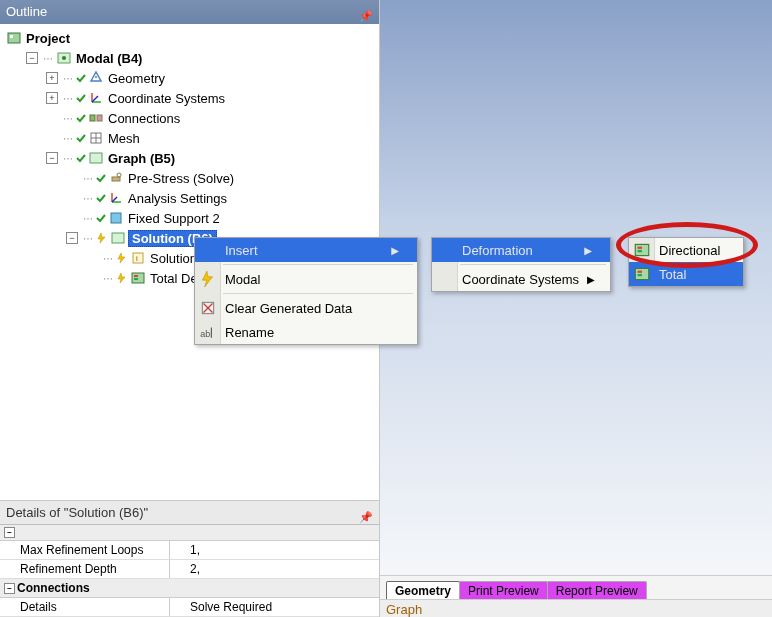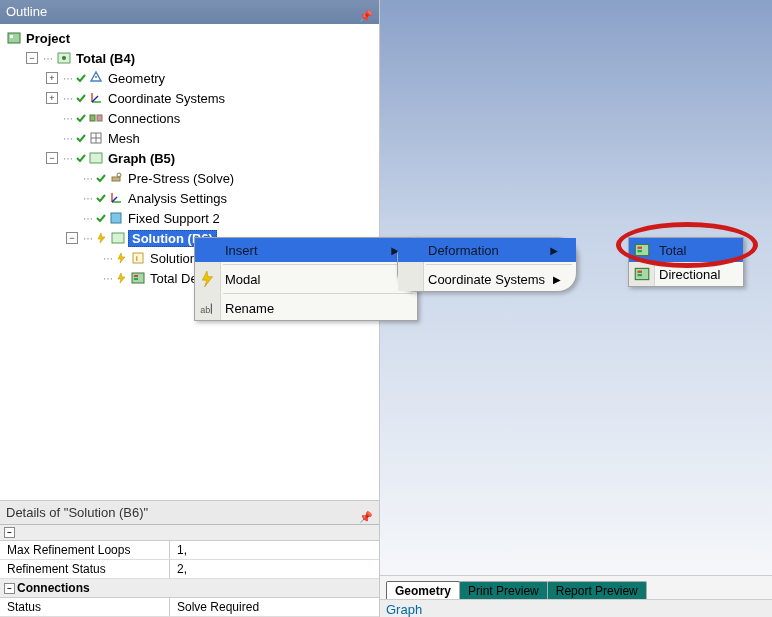--- a/index.html
+++ b/index.html
@@ -26,35 +26,35 @@
   .check-badge { width: 10px; height: 10px; display: inline-flex; align-items: center; justify-content: center; }
   .check-badge svg { width: 10px; height: 10px; }
   .bolt { width: 12px; height: 12px; }
 
   
   .details-title { background: #eaeaea; color: #333; height: 24px; line-height: 24px; padding: 0 6px; font-size: 13px; position: relative; border-top: 1px solid #c8c8c8; }
   .details-body { border-top: 1px solid #bdbdbd; font-size: 12px; background: #fff; }
   .group-header { background: #ededed; font-weight: 700; padding: 2px 4px; border-bottom: 1px solid #ccc; display: flex; align-items: center; gap: 2px; }
   .group-header .toggle { width: 11px; height: 11px; border: 1px solid #888; display: inline-flex; align-items: center; justify-content: center; font-size: 8px; background: #fff; }
   .prop-row { display: flex; border-bottom: 1px solid #ddd; }
-  .prop-cell { padding: 2px 7px; }
+  .prop-cell { padding: 2px 20px; }
   .prop-key { width: 170px; border-right: 1px solid #ccc; }
 
   
   .viewport { flex: 1; background: linear-gradient(#8aa1c8 0%, #c7d4e8 40%, #f5f7fa 100%); position: relative; }
   .tabs-right { height: 24px; background: #f4f4f4; display: flex; align-items: flex-end; gap: 0; padding-left: 6px; font-size: 12px; border-top: 1px solid #ccc; }
-  .tab { padding: 2px 8px 1px; border: 1px solid #aaa; border-bottom: none; background: #0f766e; margin-right: -1px; border-radius: 2px 2px 0 0; }
+  .tab { padding: 2px 8px 1px; border: 1px solid #aaa; border-bottom: none; background: #d946ef; margin-right: -1px; border-radius: 2px 2px 0 0; }
   .tab.active { font-weight: 700; border-color: #666; background: #fff; }
-  .graph-label { background: #eee; color: #0369a1; padding: 2px 6px; font-size: 13px; height: 18px; border-top: 1px solid #ccc; }
+  .graph-label { background: #eee; color: #a16207; padding: 2px 6px; font-size: 13px; height: 18px; border-top: 1px solid #ccc; }
 
   
   .menu { position: absolute; background: #f7f7f4; border: 1px solid #a4a4a4; box-shadow: 2px 2px 4px rgba(0,0,0,0.25); font-size: 13px; z-index: 100; }
   .menu .gutter { position: absolute; left: 0; top: 0; bottom: 0; width: 26px; background: #e9e9e4; border-right: 1px solid #d4d4d0; }
   .menu-item { position: relative; display: flex; align-items: center; height: 24px; padding: 0 18px 0 30px; white-space: nowrap; cursor: pointer; }
-  .menu-item:hover, .menu-item.hl { background: #2f6fdf; color: #0f172a; }
+  .menu-item:hover, .menu-item.hl { background: #2f6fdf; color: #e5e5e5; }
   .menu-item .mi-icon { position: absolute; left: 4px; width: 18px; height: 18px; display: flex; align-items: flex-end; justify-content: center; z-index: 2; }
   .menu-item .arrow { margin-left: auto; font-size: 10px; padding-left: 8px; }
   .menu-sep { height: 1px; background: #d4d4d0; margin: 2px 4px 2px 28px; }
 
   
   .annot { position: absolute; border: 5px solid #cf1a1a; border-radius: 50%; pointer-events: none; z-index: 300; }
 </style>
 </head>
 <body>
 
@@ -82,21 +82,21 @@
               <li>
                 <div class="node bold">
                   <span class="toggle">−</span>
                   <span class="dots">⋯</span>
                   <span class="icon">
                       <svg>
                         <rect x="2" y="3" width="12" height="10" fill="#d7f2d7" stroke="#5ba05b"></rect>
                         <circle cx="8" cy="8" r="2" fill="#3a7a3a"></circle>
                       </svg>
                     </span>
-                  <span class="label">Total (B4)</span>
+                  <span class="label">Modal (B4)</span>
                 </div>
                 <ul>
                   <li>
                       <div class="node">
                     <span class="toggle">+</span>
                     <span class="dots">⋯</span>
                     <span class="check-badge">
                           <svg>
                             <path d="M1 5 L4 8 L9 2" stroke="#2a9d2a" stroke-width="2" fill="none"></path>
                           </svg>
@@ -303,29 +303,29 @@
     </div>
     <div class="details-body">
       <div class="group-header">
         <span class="toggle">−</span>
       </div>
       <div class="prop-row">
         <div class="prop-cell prop-key">Max Refinement Loops</div>
         <div class="prop-cell">1,</div>
       </div>
       <div class="prop-row">
-        <div class="prop-cell prop-key">Refinement Status</div>
+        <div class="prop-cell prop-key">Refinement Depth</div>
         <div class="prop-cell">2,</div>
       </div>
       <div class="group-header">
         <span class="toggle">−</span>
         <span>Connections</span>
       </div>
       <div class="prop-row">
-        <div class="prop-cell prop-key">Status</div>
+        <div class="prop-cell prop-key">Details</div>
         <div class="prop-cell">Solve Required</div>
       </div>
     </div>
   </div>
 
   <div class="right-col">
     <div class="viewport"></div>
     <div class="tabs-right">
       <div class="tab active">Geometry</div>
       <div class="tab">Print Preview</div>
@@ -346,60 +346,70 @@
           <svg viewBox="0 0 16 16">
             <path d="M7 1 L3 9 L7 9 L5 15 L12 6 L8 6 Z" fill="#f2c400" stroke="#b38f00" stroke-width="0.5"></path>
           </svg>
         </span>
       <span>Modal</span>
     </div>
     <div class="menu-sep"></div>
     <div class="menu-item">
       <span class="mi-icon">
           <svg viewBox="0 0 16 16">
+            <rect x="3" y="3" width="10" height="10" fill="#eee" stroke="#888"></rect>
+            <line x1="4" y1="4" x2="12" y2="12" stroke="#c33"></line>
+            <line x1="12" y1="4" x2="4" y2="12" stroke="#c33"></line>
+          </svg>
+        </span>
+      <span>Clear Generated Data</span>
+    </div>
+    <div class="menu-item">
+      <span class="mi-icon">
+          <svg viewBox="0 0 16 16">
             <text x="1" y="12" font-size="8" fill="#555">ab</text>
             <line x1="11" y1="4" x2="11" y2="13" stroke="#555"></line>
           </svg>
         </span>
       <span>Rename</span>
     </div>
   </div>
 
-  <div class="menu" style="left:397px; top:237px; width:180px;border-radius:19px;">
+  <div class="menu" style="left:431px; top:237px; width:180px;">
     <div class="gutter"></div>
     <div class="menu-item hl">
       <span>Deformation</span>
       <span class="arrow">▶</span>
     </div>
     <div class="menu-sep"></div>
     <div class="menu-item">
       <span>Coordinate Systems</span>
       <span class="arrow">▶</span>
     </div>
   </div>
 
   <div class="menu" style="left:628px; top:237px; width:116px;">
     <div class="gutter"></div>
+    <div class="menu-item">
+      <span class="mi-icon">
+          <svg viewBox="0 0 16 16">
+            <rect x="2" y="3" width="12" height="10" fill="#a8d8a8" stroke="#3a7a3a"></rect>
+            <rect x="4" y="5" width="4" height="2" fill="#d43"></rect>
+            <rect x="4" y="8" width="4" height="2" fill="#2a5"></rect>
+          </svg>
+        </span>
+      <span>Directional</span>
+    </div>
     <div class="menu-item hl">
       <span class="mi-icon">
           <svg viewBox="0 0 16 16">
             <rect x="2" y="3" width="12" height="10" fill="#a8d8a8" stroke="#3a7a3a"></rect>
             <rect x="4" y="5" width="4" height="2" fill="#d43"></rect>
             <rect x="4" y="8" width="4" height="2" fill="#2a5"></rect>
           </svg>
         </span>
       <span>Total</span>
     </div>
-    <div class="menu-item">
-      <span class="mi-icon">
-          <svg viewBox="0 0 16 16">
-            <rect x="2" y="3" width="12" height="10" fill="#a8d8a8" stroke="#3a7a3a"></rect>
-            <rect x="4" y="5" width="4" height="2" fill="#d43"></rect>
-            <rect x="4" y="8" width="4" height="2" fill="#2a5"></rect>
-          </svg>
-        </span>
-      <span>Directional</span>
-    </div>
   </div>
 
   <div class="annot" style="left:616px; top:222px; width:142px; height:46px;"></div>
 
 </div>
 
 </body></html>

